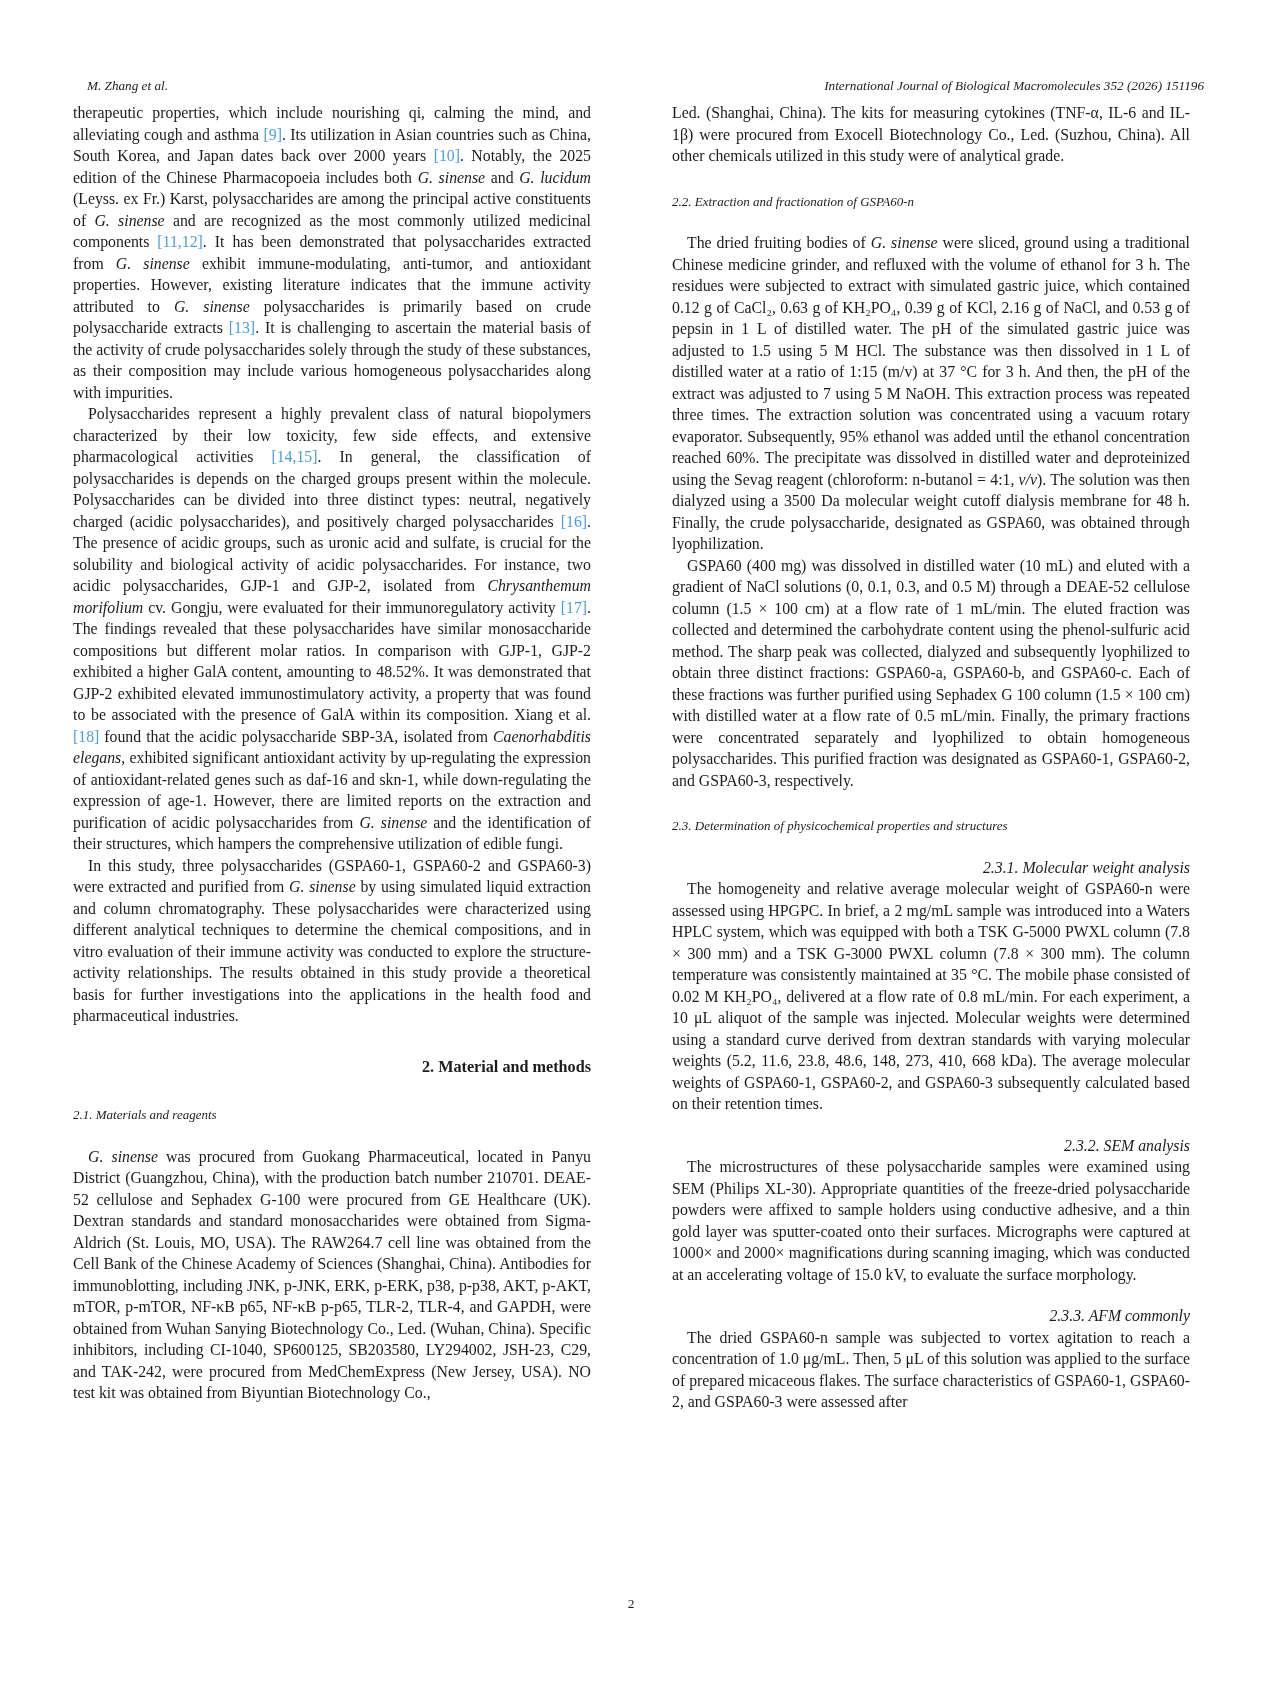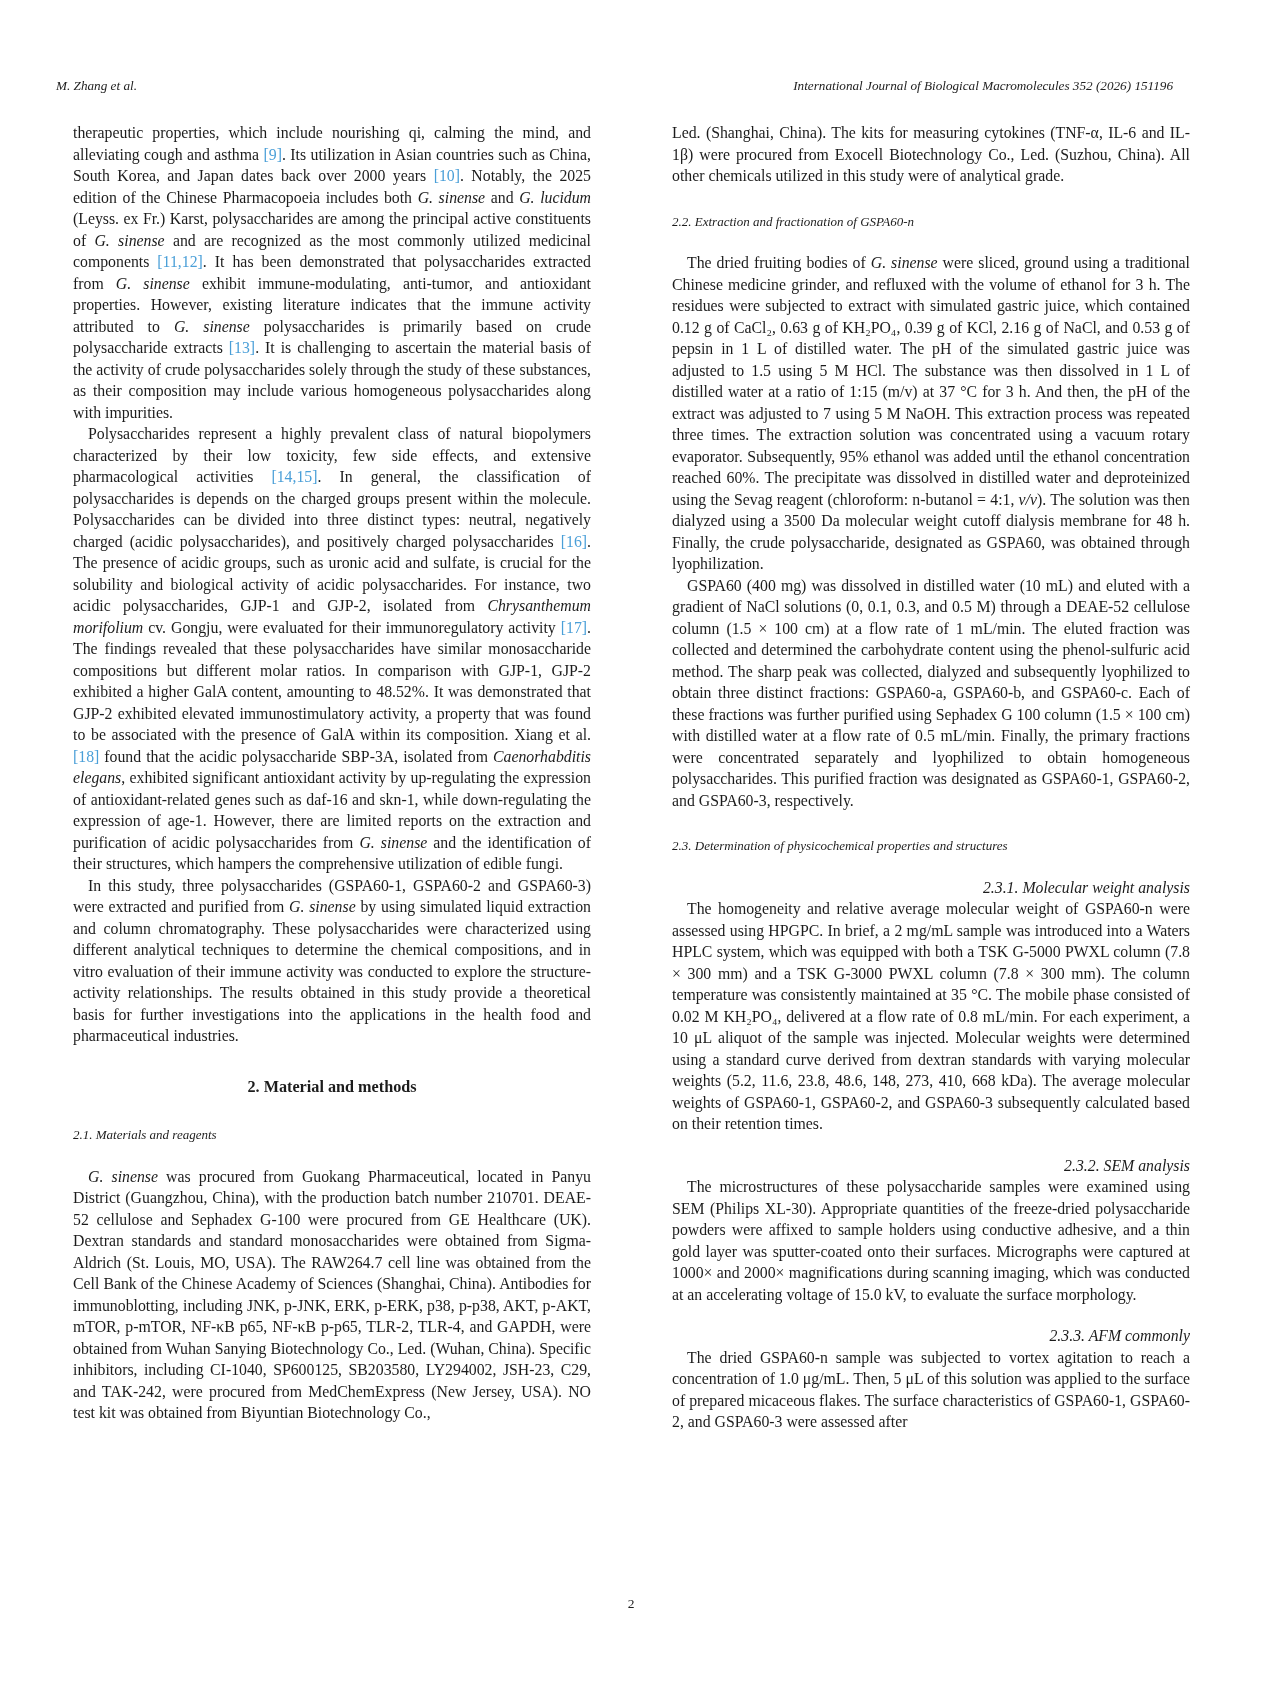--- a/index.html
+++ b/index.html
@@ -12,21 +12,21 @@
     width: 1262px;
     height: 1683px;
     background: #ffffff;
     font-family: "Liberation Serif", "DejaVu Serif", serif;
     color: #1c1c1c;
     overflow: hidden;
   }
   .running-head {
     position: absolute;
     top: 78px;
-    left: 56px;
+    left: 87px;
     width: 1117px;
     display: flex;
     justify-content: space-between;
     font-style: italic;
     font-size: 13.2px;
     color: #222;
   }
   .columns {
     position: absolute;
     top: 102px;
@@ -34,30 +34,29 @@
     width: 1117px;
     display: flex;
     column-gap: 81px;
   }
   .col {
     width: 518px;
     font-size: 15.8px;
     line-height: 21.5px;
     text-align: justify;
     hyphens: auto;
-    margin-top: 20px;
     -webkit-hyphens: auto;
   }
   .col p { margin: 0; }
   .para.indent { text-indent: 15px; }
   .sec-heading {
     font-weight: 700;
     font-size: 16.2px;
     margin: 30px 0 26px 0 !important;
-    text-align: center;
+    text-align: right;
     text-indent: 0;
   }
   .sub-heading {
     font-style: italic;
     font-size: 13px;
     margin: 24px 0 20px 0 !important;
     text-align: left;
     text-indent: 0;
   }
   .subsub-heading {

